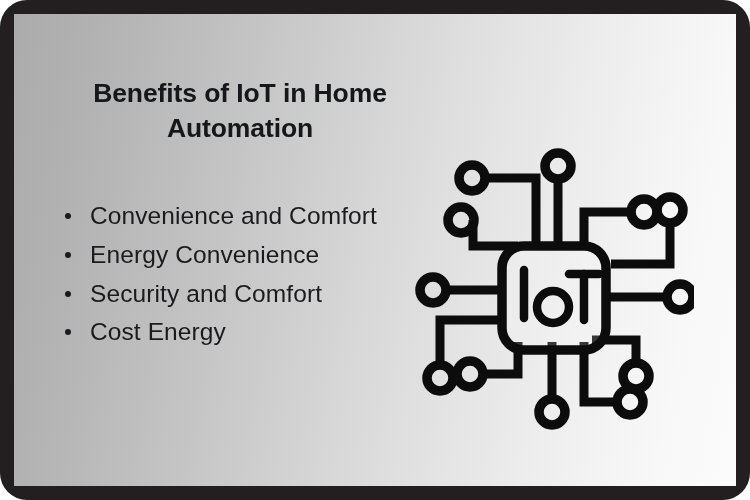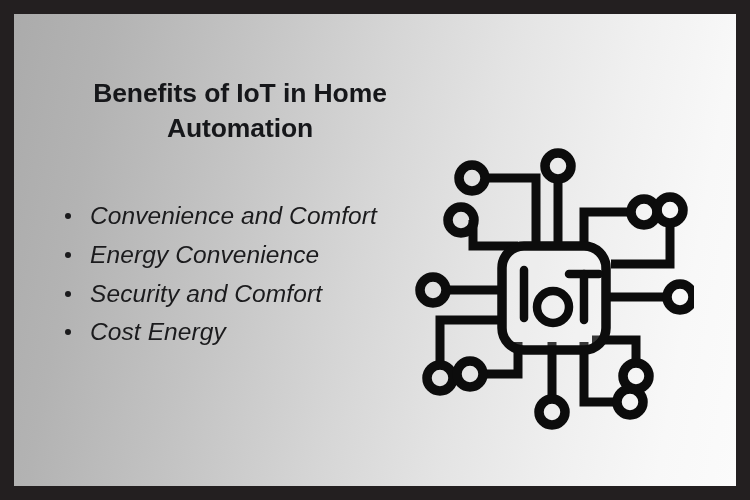--- a/index.html
+++ b/index.html
@@ -8,20 +8,21 @@
     background: #ffffff;
   }
   #slide {
     position: relative;
     width: 750px;
     height: 500px;
     overflow: hidden;
     background: #231f20;
     font-family: "Liberation Sans", sans-serif;
     box-sizing: border-box;
+    border-radius: 27px;
   }
   #canvas {
     position: absolute;
     left: 14px;
     top: 14px;
     width: 722px;
     height: 472px;
     background: linear-gradient(100deg,
         #ababab 0%,
         #b3b3b3 12%,
@@ -46,21 +47,20 @@
     text-align: center;
   }
   #bullets {
     position: absolute;
     left: 34px;
     top: 185px;
     width: 360px;
     margin: 0;
     padding: 0;
     list-style: none;
-    font-style: italic;
   }
   #bullets li {
     position: relative;
     padding-left: 42px;
     font-size: 24.5px;
     line-height: 1.42;
     color: #1b1b1d;
     margin-bottom: 4px;
     letter-spacing: 0.1px;
   }

